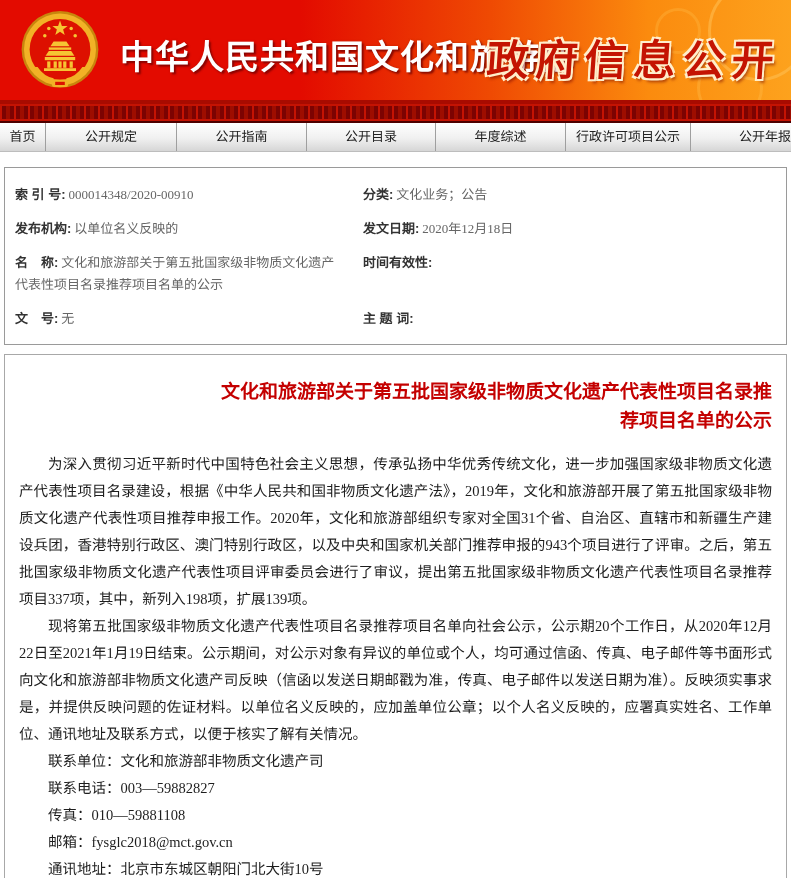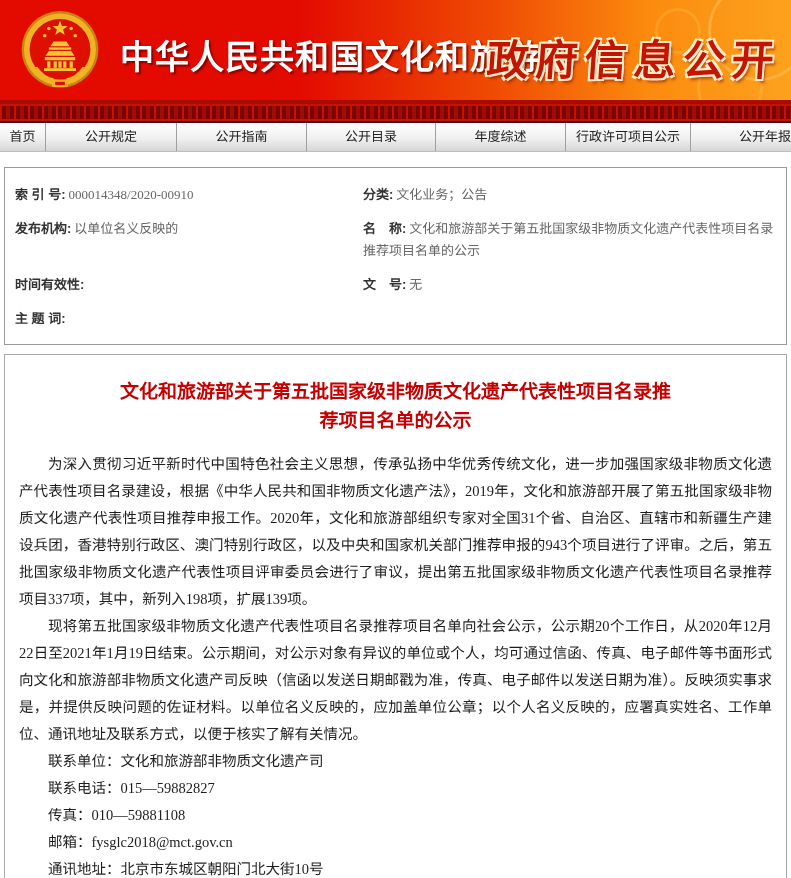--- a/index.html
+++ b/index.html
@@ -44,21 +44,21 @@
   .meta-box{margin:15px 4px 6px 4px;border:1px solid #9a9a9a;background:#fff;
     padding:10px 0 8px 0;font-size:13px;}
   .meta-grid{display:grid;grid-template-columns:348px 1fr;}
   .meta-cell{padding:6px 10px;line-height:22px;}
   .m-label{font-family:"Liberation Sans","DejaVu Sans",sans-serif;font-weight:bold;color:#333;}
   .m-value{color:#666;margin-left:3px;}
 
   
   .content-box{margin:9px 4px 0 4px;border:1px solid #a8a8a8;background:#fff;
     padding:16px 14px 10px 14px;min-height:520px;}
-  .doc-title{margin:6px 0 16px 0;text-align:center;font-family:"Liberation Sans","DejaVu Sans",sans-serif;
+  .doc-title{margin:6px 0 16px 0;text-align:right;font-family:"Liberation Sans","DejaVu Sans",sans-serif;
     font-weight:bold;font-size:19px;line-height:29px;color:#c40000;}
   .body-p{margin:0;text-indent:2em;text-align:justify;font-size:14.5px;line-height:27px;color:#1d1d1d;}
   .contact{margin:0;text-indent:2em;font-size:14.5px;line-height:27px;color:#1d1d1d;}
 </style>
 </head>
 <body>
 
 <div class="page">
 
   <header class="banner">
@@ -114,20 +114,23 @@
       <div class="meta-cell">
         <span class="m-label">索 引 号:</span><span class="m-value">000014348/2020-00910</span>
       </div>
       <div class="meta-cell">
         <span class="m-label">分类:</span><span class="m-value">文化业务；公告</span>
       </div>
       <div class="meta-cell">
         <span class="m-label">发布机构:</span><span class="m-value">以单位名义反映的</span>
       </div>
       <div class="meta-cell">
+        <span class="m-label">发文日期:</span><span class="m-value">2020年12月18日</span>
+      </div>
+      <div class="meta-cell">
         <span class="m-label">名　称:</span><span class="m-value">文化和旅游部关于第五批国家级非物质文化遗产代表性项目名录推荐项目名单的公示</span>
       </div>
       <div class="meta-cell">
         <span class="m-label">时间有效性:</span><span class="m-value"></span>
       </div>
       <div class="meta-cell">
         <span class="m-label">文　号:</span><span class="m-value">无</span>
       </div>
       <div class="meta-cell">
         <span class="m-label">主 题 词:</span><span class="m-value"></span>
@@ -135,20 +138,20 @@
     </div>
   </section>
 
   <section class="content-box">
     <h1 class="doc-title"><span>文化和旅游部关于第五批国家级非物质文化遗产代表性项目名录推</span><br><span>荐项目名单的公示</span></h1>
 
     <p class="body-p">为深入贯彻习近平新时代中国特色社会主义思想，传承弘扬中华优秀传统文化，进一步加强国家级非物质文化遗产代表性项目名录建设，根据《中华人民共和国非物质文化遗产法》，2019年，文化和旅游部开展了第五批国家级非物质文化遗产代表性项目推荐申报工作。2020年，文化和旅游部组织专家对全国31个省、自治区、直辖市和新疆生产建设兵团，香港特别行政区、澳门特别行政区，以及中央和国家机关部门推荐申报的943个项目进行了评审。之后，第五批国家级非物质文化遗产代表性项目评审委员会进行了审议，提出第五批国家级非物质文化遗产代表性项目名录推荐项目337项，其中，新列入198项，扩展139项。</p>
     <p class="body-p">现将第五批国家级非物质文化遗产代表性项目名录推荐项目名单向社会公示，公示期20个工作日，从2020年12月22日至2021年1月19日结束。公示期间，对公示对象有异议的单位或个人，均可通过信函、传真、电子邮件等书面形式向文化和旅游部非物质文化遗产司反映（信函以发送日期邮戳为准，传真、电子邮件以发送日期为准）。反映须实事求是，并提供反映问题的佐证材料。以单位名义反映的，应加盖单位公章；以个人名义反映的，应署真实姓名、工作单位、通讯地址及联系方式，以便于核实了解有关情况。</p>
 
     <p class="contact">联系单位：文化和旅游部非物质文化遗产司</p>
-    <p class="contact">联系电话：015—59882827</p>
+    <p class="contact">联系电话：003—59882827</p>
     <p class="contact">传真：010—59881108</p>
     <p class="contact">邮箱：fysglc2018@mct.gov.cn</p>
     <p class="contact">通讯地址：北京市东城区朝阳门北大街10号</p>
 
   </section>
 
 </div>
 
 </body></html>

